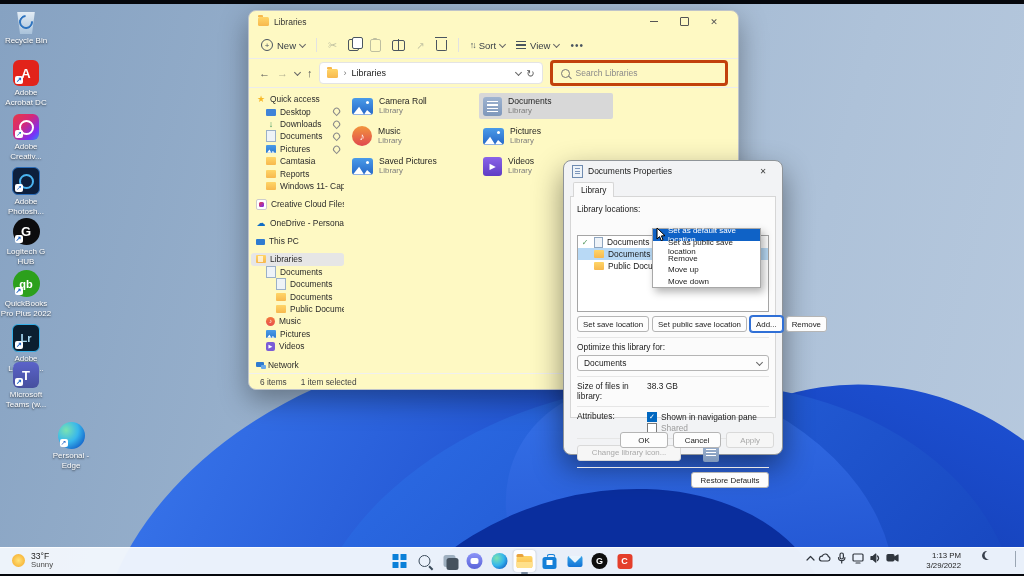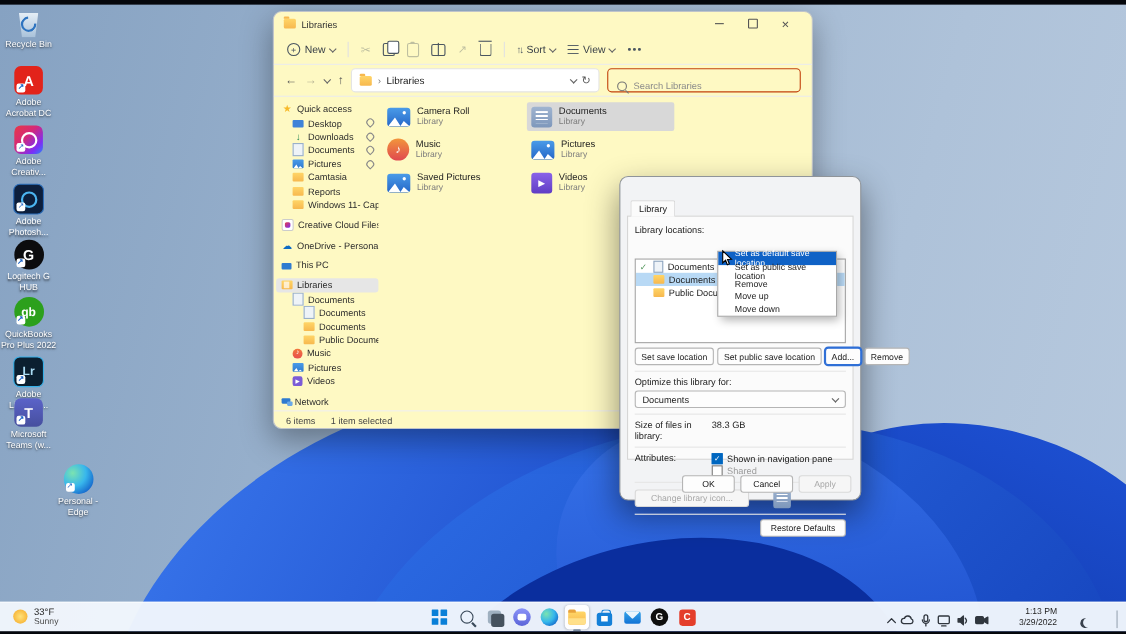--- a/index.html
+++ b/index.html
@@ -76,21 +76,21 @@
   .ic-sort{font-size:9px;letter-spacing:-2px;color:#4a5560}
   .ic-view{width:10px;height:8px;background:repeating-linear-gradient(#4a5560 0 1.2px,transparent 1.2px 3.4px)}
   .ic-more{font-size:10px;letter-spacing:1px;color:#4a5560}
 
   .navbar{height:28px;display:flex;align-items:center;gap:7px;padding:0 10px;border-bottom:1px solid #ececec}
   .nv{color:#555;font-size:11px}
   .crumbbox{display:flex;align-items:center;gap:5px;border:1px solid #e4e4e4;border-radius:4px;height:20px;
             padding:0 7px;width:212px;background:#fff}
   .crumbbox .grow{flex:1}
   .refresh{font-size:10px;color:#555}
-  .searchbox{display:flex;align-items:flex-end;gap:6px;border:1px solid #c2410c;border-radius:4px;height:20px;padding:0 8px;width:160px}
+  .searchbox{display:flex;align-items:center;gap:6px;border:3px solid #c2410c;border-radius:4px;height:20px;padding:0 8px;width:160px}
   .mag{width:7px;height:7px;border:1.2px solid #777;border-radius:50%;position:relative}
   .mag::after{content:"";position:absolute;right:-3px;bottom:-2px;width:4px;height:1.2px;background:#777;transform:rotate(45deg)}
   .ph{color:#8a8a8a;font-size:8.5px}
 
   .body{flex:1;display:flex;position:relative;overflow:hidden}
   .sidebar{width:97px;padding-top:5px;overflow:hidden}
   .side-item{height:12.4px;display:flex;align-items:center;gap:4px;font-size:8.4px;color:#2b2b2b;
              white-space:nowrap;overflow:hidden;border-radius:3px;margin:0 2px;position:relative}
   .side-item.gap{margin-top:6px}
   .side-item.sel{background:#e6e6e6}
@@ -217,21 +217,21 @@
   .tb-store::after{content:"";width:6px;height:5px;background:#fff}
   .tb-mail{width:15px;height:11px;background:linear-gradient(#35a3e8,#1273d6);border-radius:2px;position:relative;overflow:hidden}
   .tb-mail::after{content:"";position:absolute;left:1px;top:-4px;width:9px;height:9px;background:#fff;opacity:.9;
       transform:rotate(45deg);border-radius:1px;left:3px}
   .tb-g{width:16px;height:16px;border-radius:50%;background:#0e0e0e;color:#fff;display:grid;place-items:center;
         font-size:9px;font-weight:bold}
   .tb-g::after{content:"G"}
   .tb-red{width:15px;height:15px;border-radius:3px;background:#e43e2b;color:#fff;display:grid;place-items:center;
           font-size:9px;font-weight:bold}
   .tb-red::after{content:"C"}
-  .tray{margin-left:auto;display:flex;align-items:flex-end;gap:21px;padding-right:8px}
+  .tray{margin-left:auto;display:flex;align-items:flex-start;gap:21px;padding-right:8px}
   .clock{text-align:right;font-size:7.8px;color:#1c1c1c;line-height:1.25}
   .moon{width:9px;height:9px;border-radius:50%;box-shadow:inset 2.5px -1px 0 0 #39414d;transform:rotate(12deg)}
   .showdesk{width:1px;height:16px;background:#9aa6b3;margin-left:3px}
 </style>
 </head>
 <body>
 
 <div class="edge-bar" id="bar-top"></div>
 <div class="edge-bar" id="bar-bottom"></div>
 
@@ -515,20 +515,25 @@
   </div>
       </div>
   </div>
   <div class="statusbar">
     <span>6 items</span>
     <span>1 item selected</span>
   </div>
 </div>
 
 <div class="dlg">
+  <div class="dtitle">
+    <span class="dlg-icon"></span>
+    <span class="t">Documents Properties</span>
+    <span class="dclose">✕</span>
+  </div>
   <div class="tab">Library</div>
   <div class="panel">
     <div class="plabel">Library locations:</div>
     <div class="listbox" id="loclist">
         <div class="lrow">
     <span class="indent">✓</span>
     <span class="lic li-doclib"></span>
     <span class="lbl">Documents</span>
   </div>
         <div class="lrow sel">

